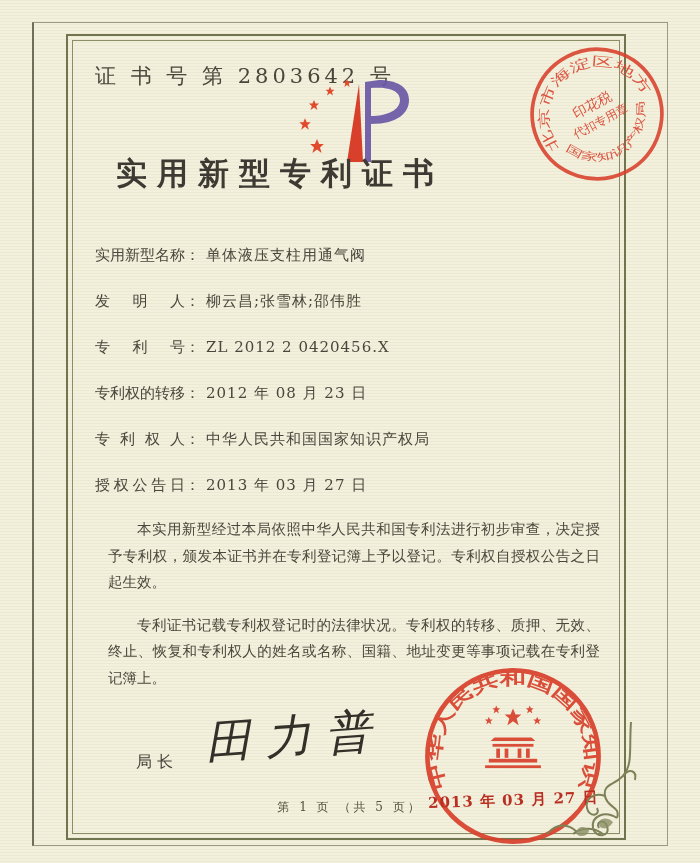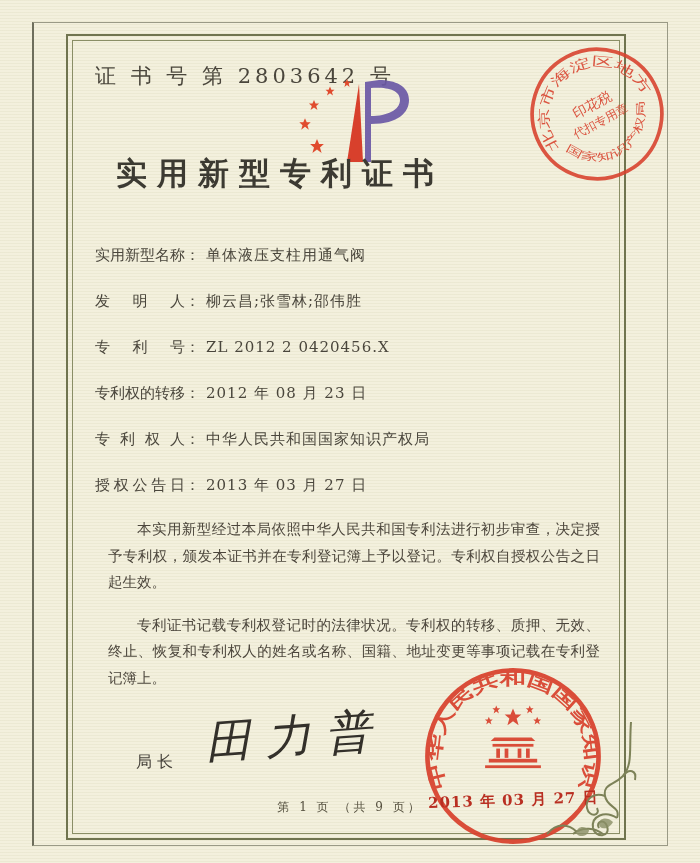--- a/index.html
+++ b/index.html
@@ -199,15 +199,15 @@
         <path d="M30,112 C40,104 52,106 60,112"></path>
         <path d="M4,112 C14,100 26,102 34,110"></path>
       </g>
       <g fill="#8a8f66" opacity="0.8">
         <path d="M70,100 C64,94 56,96 56,102 C56,108 66,108 70,100 Z"></path>
         <path d="M46,108 C40,102 32,106 34,112 C36,116 46,114 46,108 Z"></path>
       </g>
     </svg>
   </div>
 
-  <div class="footer">第 1 页 （共 9 页）</div>
+  <div class="footer">第 1 页 （共 5 页）</div>
 
 </div>
 
 </body></html>

